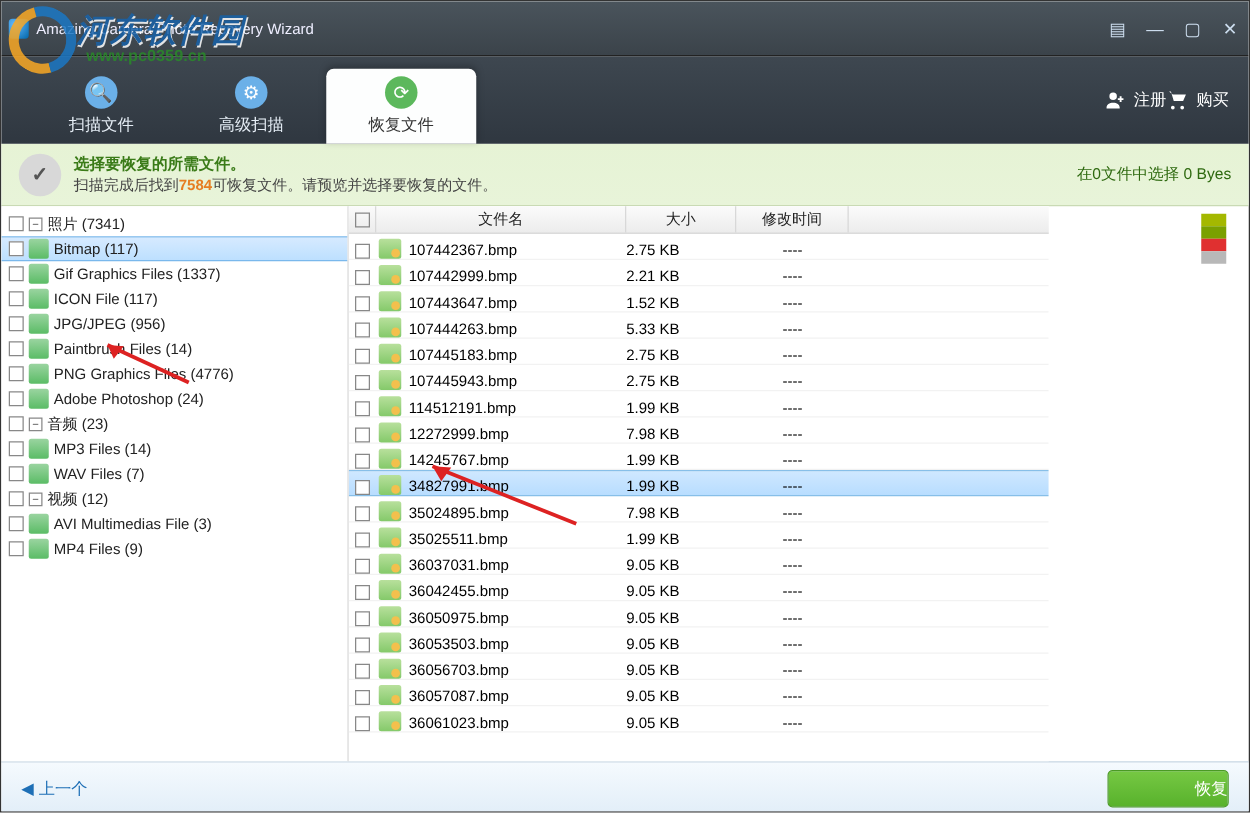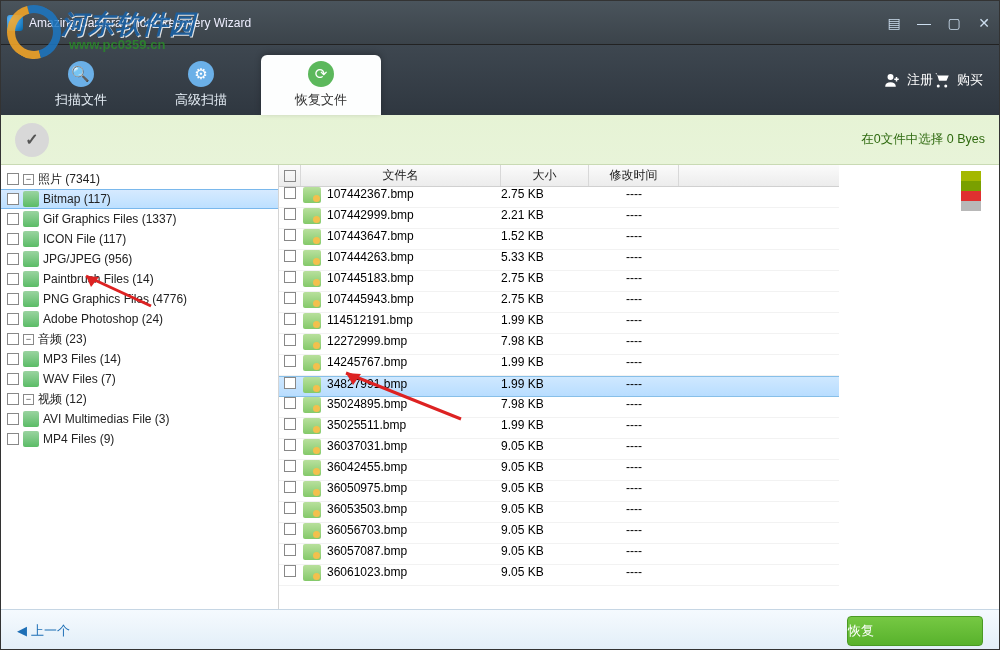--- a/index.html
+++ b/index.html
@@ -48,40 +48,40 @@
 
 .filelist { flex: 1; display: flex; flex-direction: column; background:#fff; }
 .fl-header { height: 22px; display: flex; border-bottom: 1px solid #d0d0d0; background: linear-gradient(#fbfbfb,#ececec); font-size: 12px; }
 .fl-header .col { border-right: 1px solid #d8d8d8; display: flex; align-items: center; justify-content: center; color:#222; }
 .fl-header .hcb { width: 22px; justify-content:center; }
 .fl-header .hcb .cb { width:12px; height:12px; border:1px solid #888; }
 .col.name { flex: 0 0 200px; }
 .col.size { flex: 0 0 88px; }
 .col.mtime { flex: 0 0 90px; }
 .fl-body { flex: 1; overflow-y: auto; }
-.fl-row { height: 21px; display: flex; align-items: flex-start; font-size: 12px; border-bottom: 1px solid #f2f2f2; }
+.fl-row { height: 21px; display: flex; align-items: flex-end; font-size: 12px; border-bottom: 1px solid #f2f2f2; }
 .fl-row .rcb { width: 22px; display:flex; justify-content:center; }
 .fl-row .rcb .cb { width:12px; height:12px; border:1px solid #888; background:#fff; }
 .fl-row .ricon { width: 18px; height: 16px; margin: 0 4px 0 2px; background: linear-gradient(#b8e09c,#84c96a); border-radius:2px; position:relative; }
 .fl-row .ricon::after{content:""; position:absolute; right:1px; bottom:1px; width:7px;height:7px; background:#f3c04d; border-radius:50%;}
 .fl-row .rname { flex: 0 0 176px; padding-left: 2px; }
 .fl-row .rsize { flex: 0 0 88px; }
 .fl-row .rmtime { flex: 0 0 90px; text-align:center; }
 .fl-row.hot { background: linear-gradient(#cfe8ff,#b8ddff); border-top:1px solid #87bfe8; border-bottom:1px solid #87bfe8; }
 
 
 .rpanel { width: 160px; position: relative; }
 .swatches { position: absolute; right: 18px; top: 6px; display:flex; flex-direction:column; }
 .sw { width: 20px; height: 10px; margin-bottom: 0; }
 .sw.a{background:#a4b800;} .sw.b{background:#7aa000;} .sw.c{background:#e03030;} .sw.d{background:#b8b8b8;}
 
 
 .footer { height: 42px; background: linear-gradient(#f5fafe,#e2eef8); border-top: 1px solid #c6d6e4; display: flex; align-items: center; padding: 0 16px; }
 .footer .prev { color: #1e6fb6; font-size: 13px; cursor: pointer; display:flex; align-items:center; gap:4px; }
-.footer .recover-btn { margin-left: auto; width: 136px; height: 30px; background: linear-gradient(#76c843,#58b22c); border:1px solid #4a9a24; border-radius: 4px; color:#fff; font-size:13px; display:flex; align-items:center; justify-content:flex-start; cursor:pointer; }
+.footer .recover-btn { margin-left: auto; width: 97px; height: 30px; background: linear-gradient(#76c843,#58b22c); border:1px solid #4a9a24; border-radius: 4px; color:#fff; font-size:13px; display:flex; align-items:center; justify-content:flex-end; cursor:pointer; }
 .version { height: 16px; font-size: 11px; color:#555; text-align:center; padding: 0 14px; border-top:1px solid #e6e6e6; line-height:16px;}
 
 
 .watermark { position: absolute; left: 0; top: 0; width: 230px; height: 80px; pointer-events: none; z-index: 100; opacity: 0.85; }
 .watermark .ring { position:absolute; left:6px; top:4px; width:54px; height:54px; border:8px solid #f9a825; border-top-color:#1c77c3; border-right-color:#1c77c3; border-radius:50%; transform:rotate(30deg);}
 .watermark .txt1 { position:absolute; left:60px; top:6px; font-size:26px; font-weight:900; color:#1862a8; font-style:italic; letter-spacing:1px; text-shadow:1px 1px 0 #fff;}
 .watermark .txt2 { position:absolute; left:68px; top:36px; font-size:13px; color:#2a8a2a; font-weight:bold;}
 
 
 .arrow { position:absolute; z-index: 200; pointer-events:none; }
@@ -134,20 +134,26 @@
       <svg viewBox="0 0 24 24">
           <path d="M7 18a2 2 0 100 4 2 2 0 000-4zm10 0a2 2 0 100 4 2 2 0 000-4zM3 3h2l3 10h10l3-7H7"></path>
         </svg>
       <span>购买</span>
     </div>
   </div>
 </div>
 
 <div class="infobar">
   <div class="infoicon">✓</div>
+  <div class="infotext">
+    <div class="l1">选择要恢复的所需文件。</div>
+    <div class="l2">
+      <span>扫描完成后找到</span><span class="num">7584</span><span>可恢复文件。请预览并选择要恢复的文件。</span>
+    </div>
+  </div>
   <div class="right">在0文件中选择 0 Byes</div>
 </div>
 
 <div class="main">
   <div class="tree" id="tree">
       <div class="tree-row cat">
         <div class="cb"></div>
         <div class="tw">−</div>
         <span>照片 (7341)</span>
       </div>

